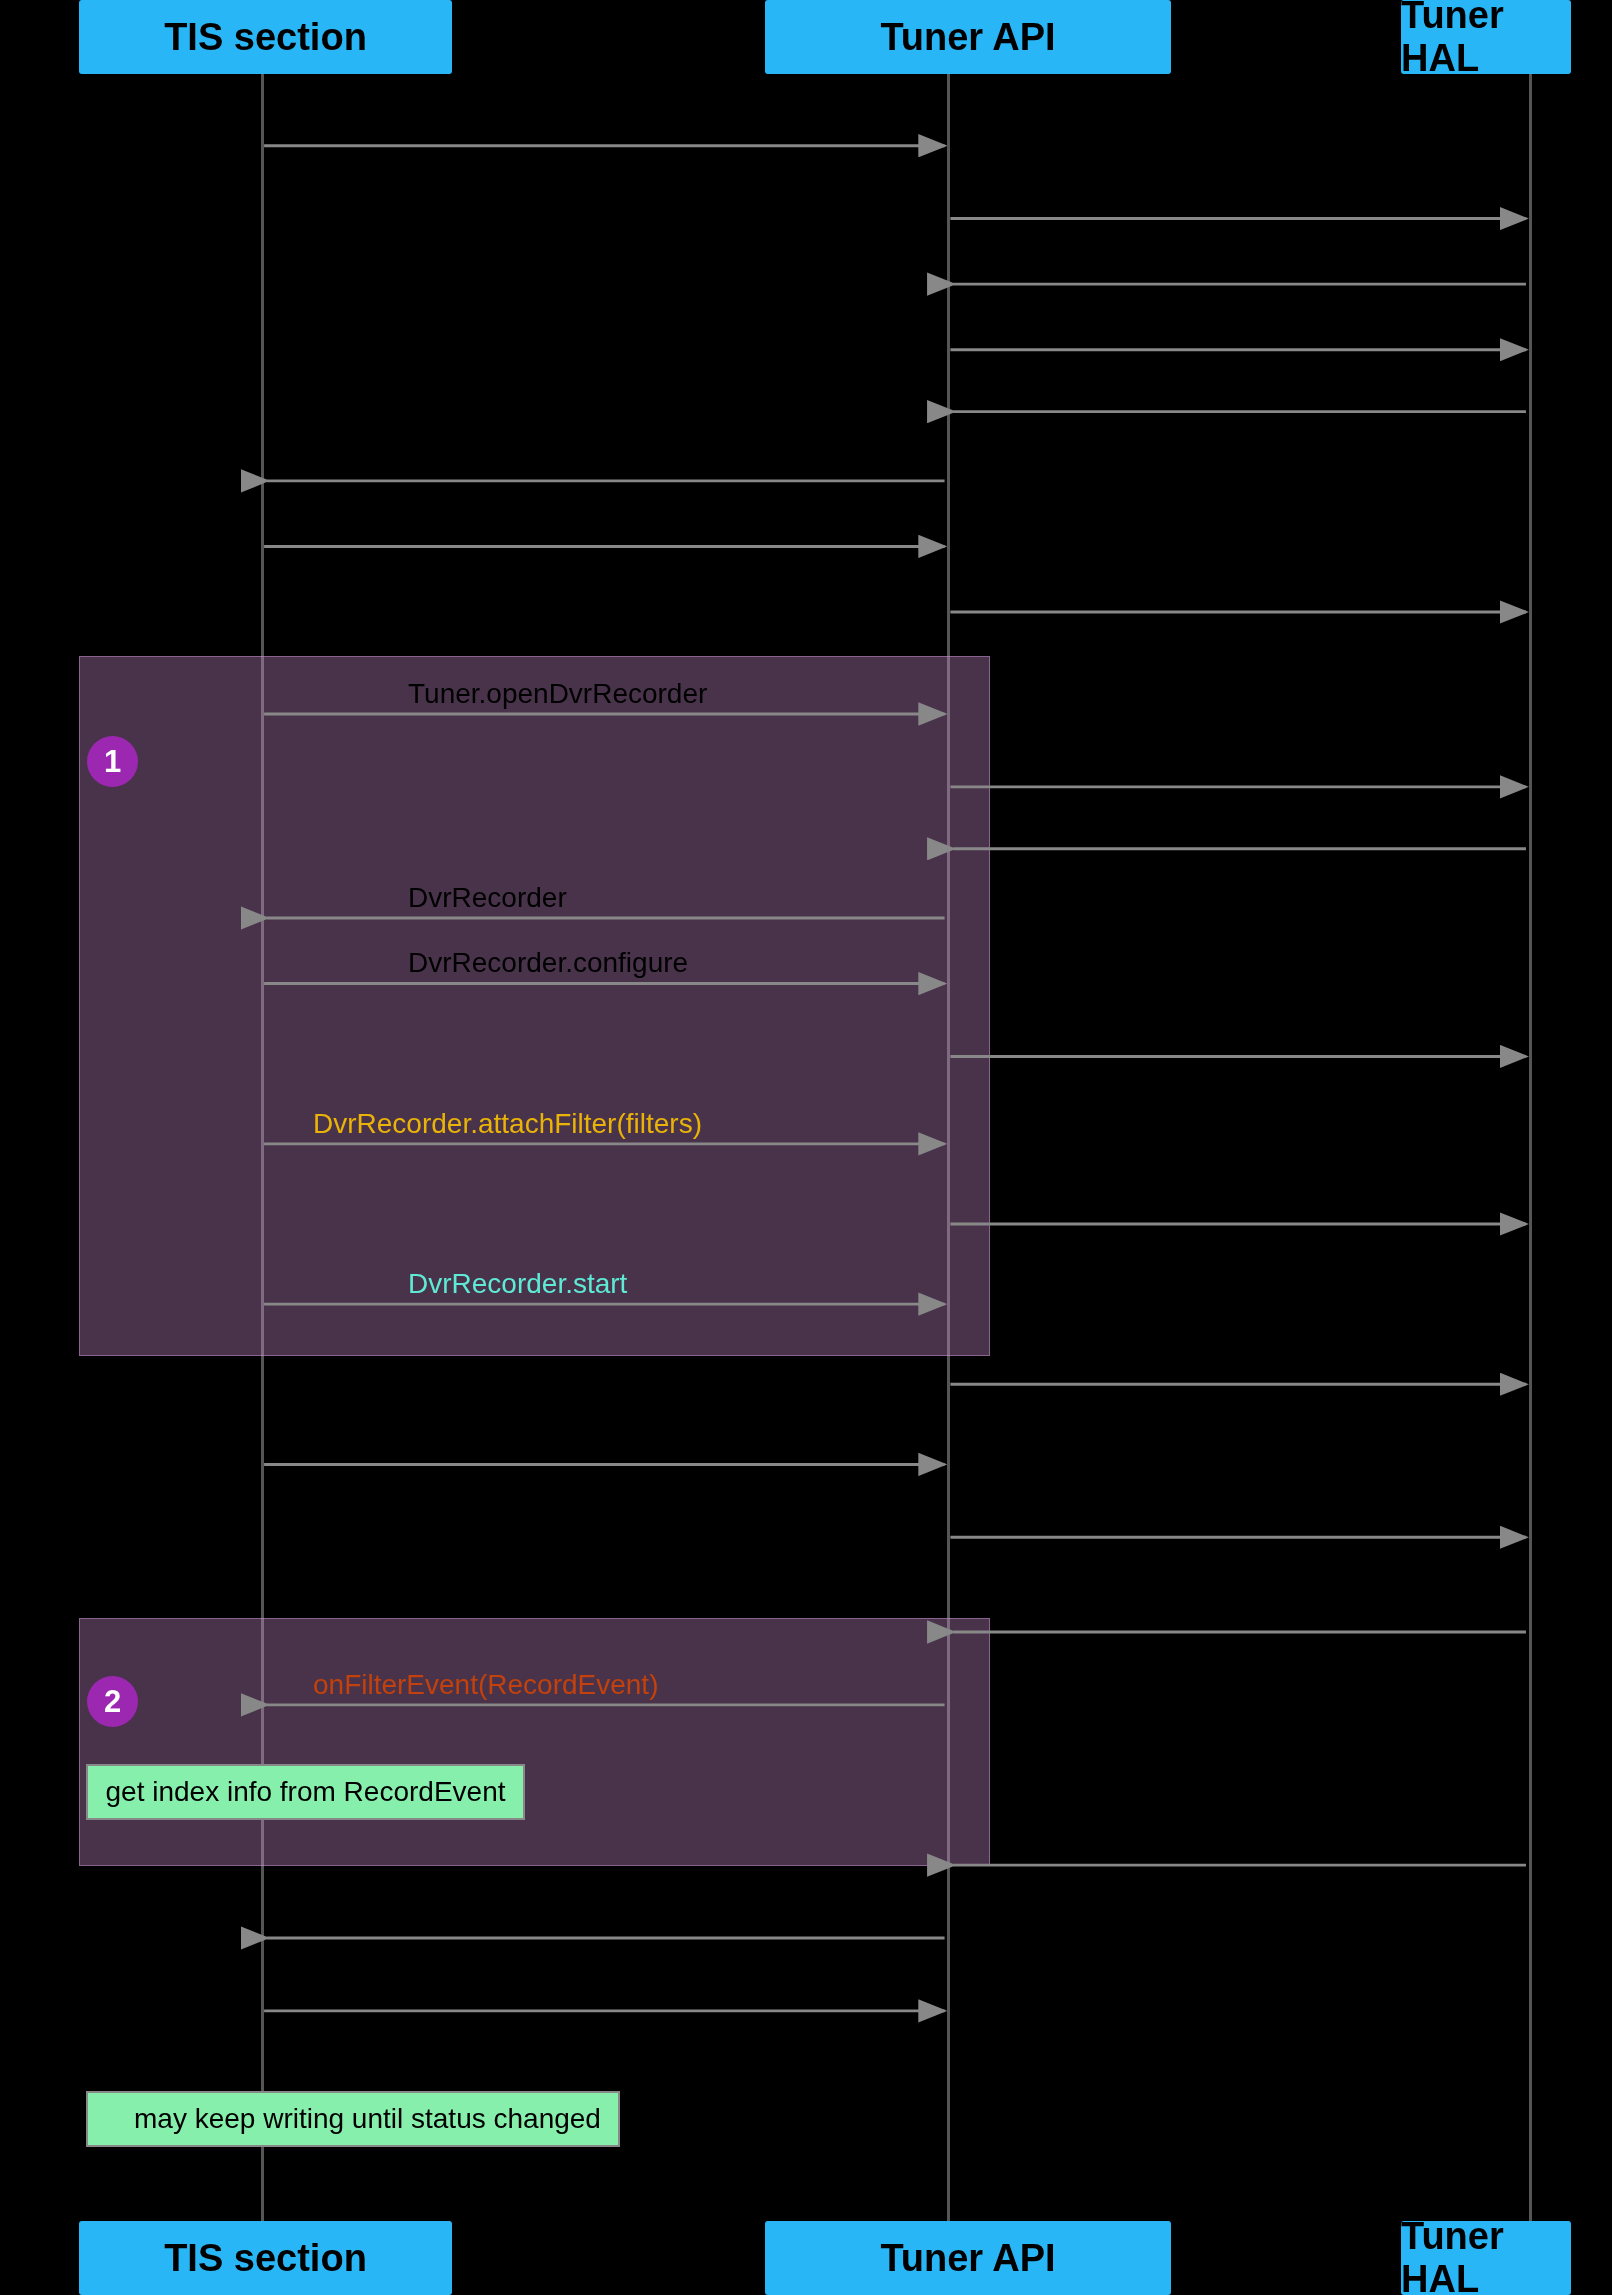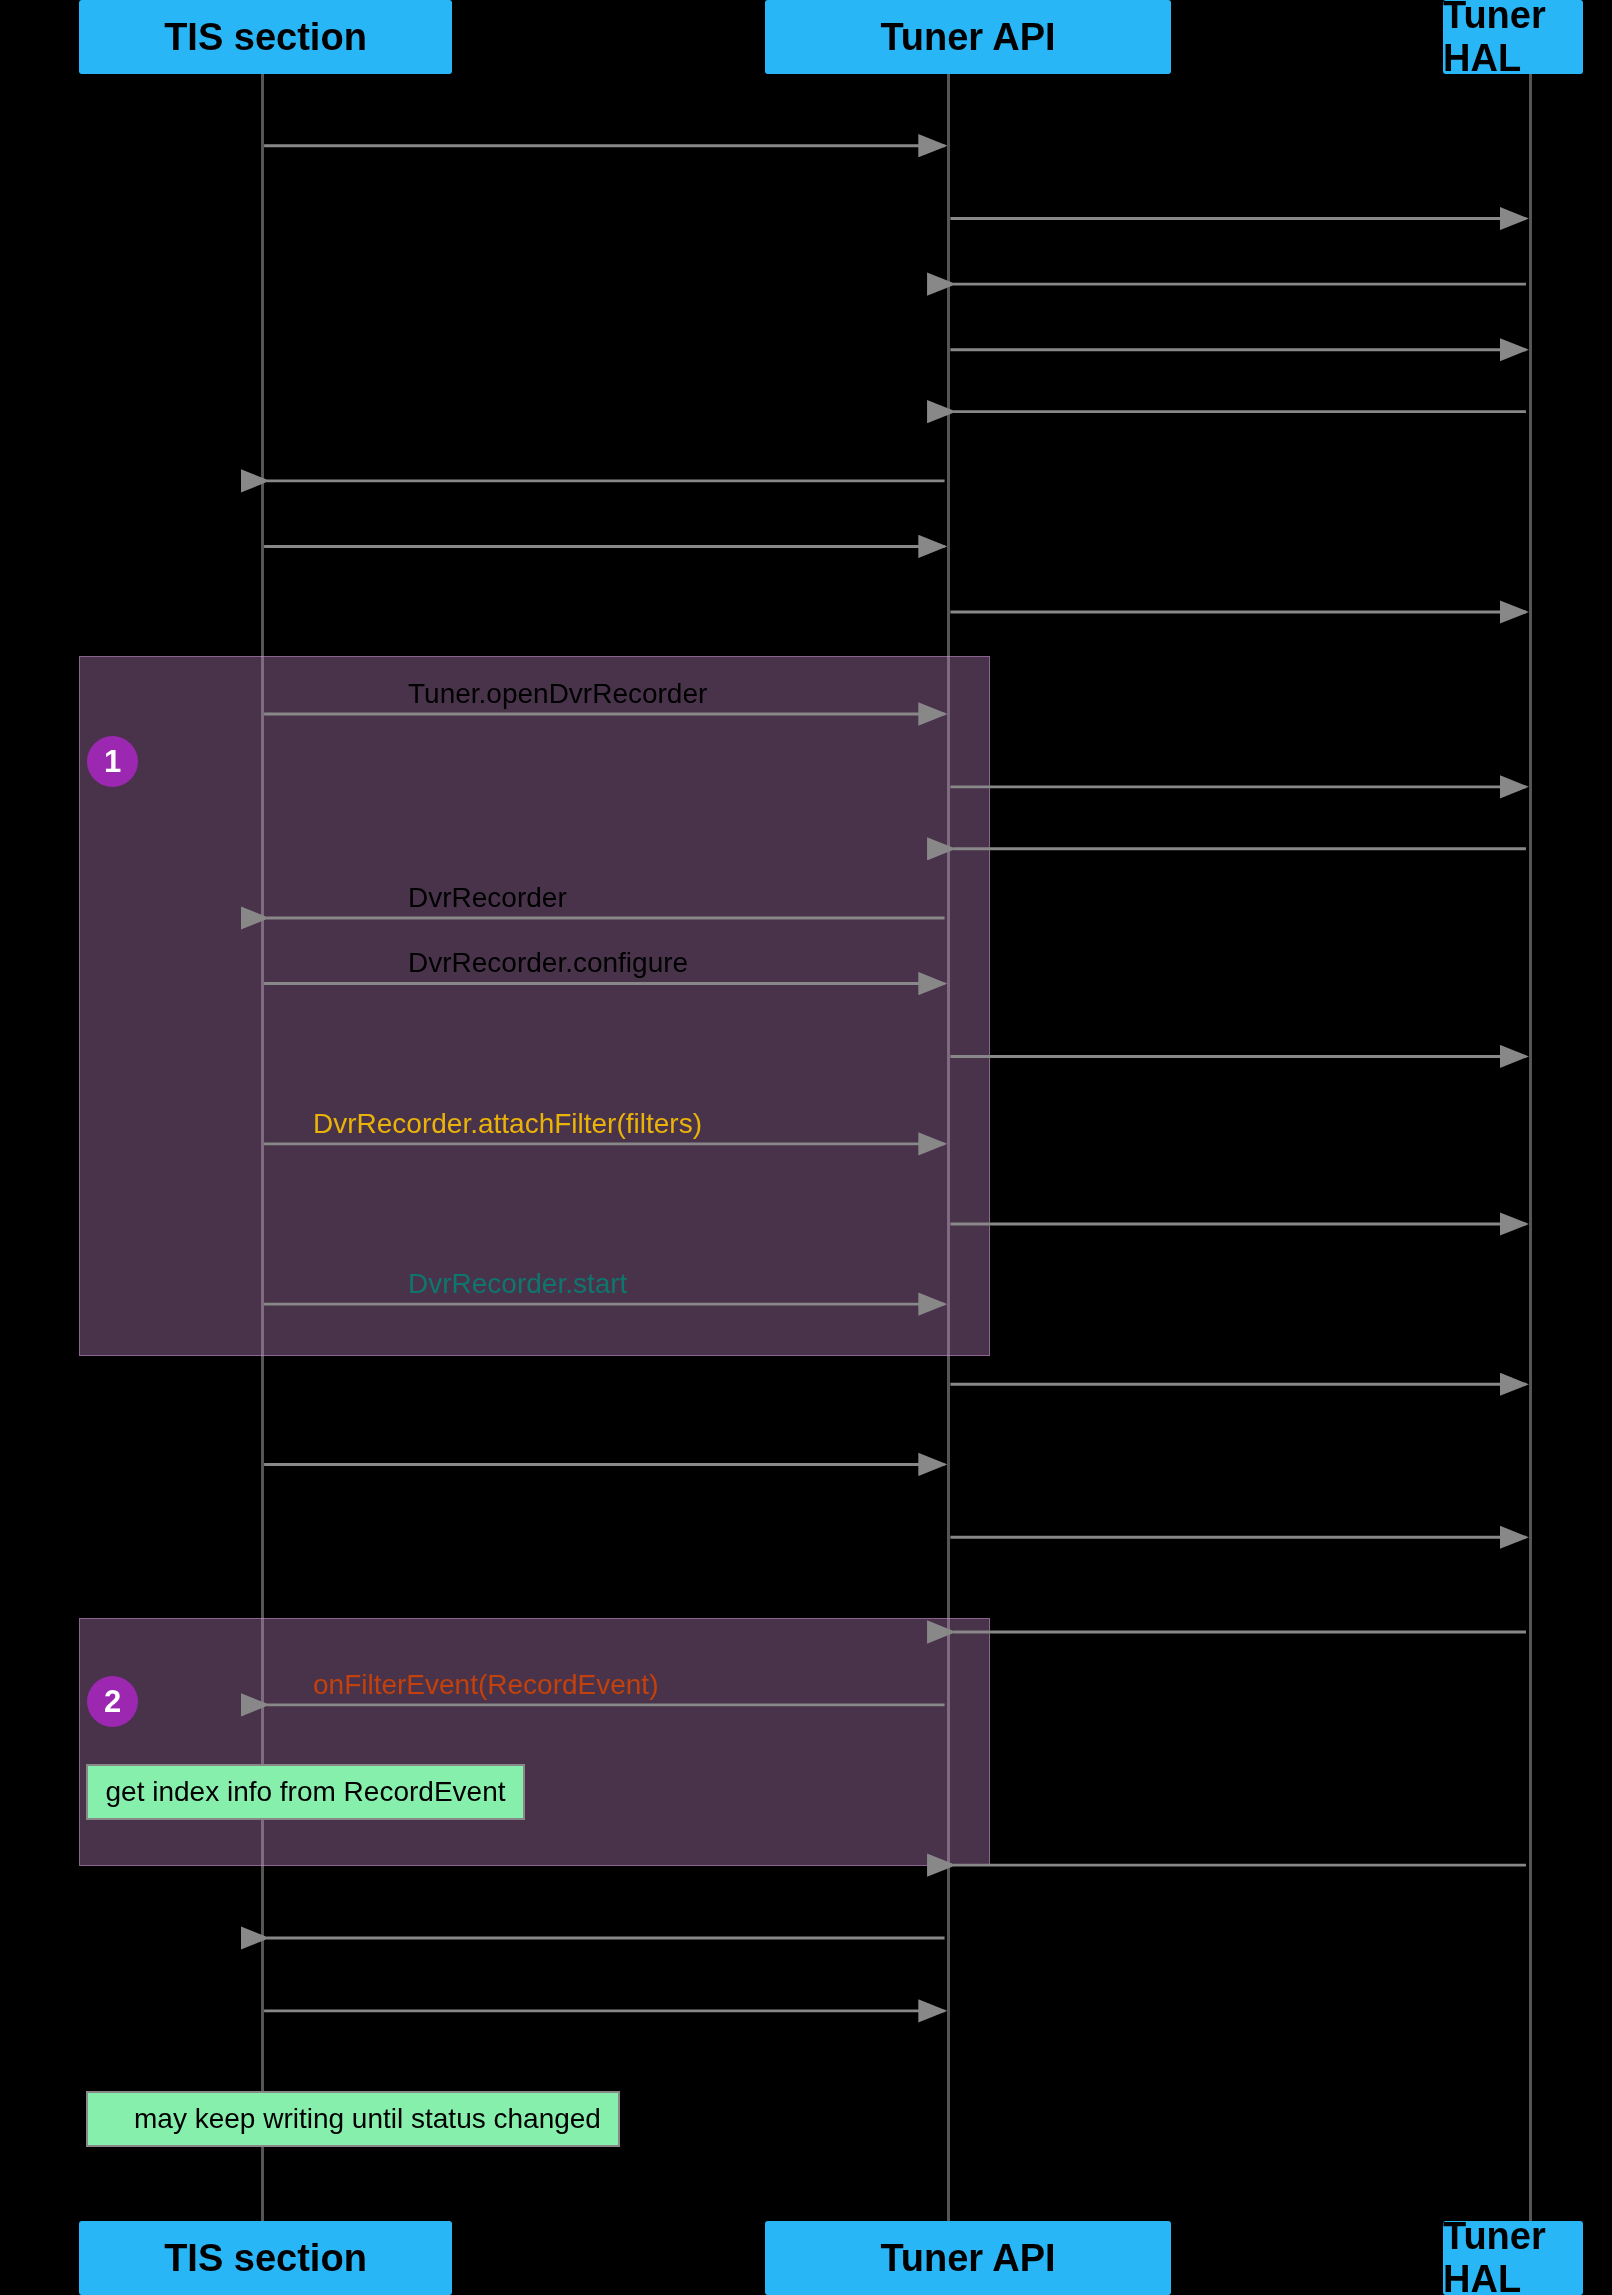--- a/index.html
+++ b/index.html
@@ -33,21 +33,21 @@
       align-items: center;
       justify-content: center;
       color: #000;
       font-weight: bold;
       font-size: 38px;
       border-radius: 2.9px;
     }
 
     .header-tis { background: #29b6f6; left: 79px; width: 373px; }
     .header-tuner-api { background: #29b6f6; left: 765px; width: 406px; } 
-    .header-tuner-hal { background: #29b6f6; left: 1443px; width: 140px; }
+    .header-tuner-hal { background: #29b6f6; left: 1401px; width: 170px; }
 
     
     .lifeline-line {
       position: absolute;
       width: 2.9px;
       background: #555;
       top: 74px;
       bottom: 74px;
     }
 
@@ -184,18 +184,18 @@
 
   <line x1="1296" y1="2660" x2="366" y2="2660" stroke="#888" stroke-width="4" marker-end="url(#arr-left)"></line>
 
   <line x1="362" y1="2760" x2="1296" y2="2760" stroke="#888" stroke-width="4" marker-end="url(#arr-right)"></line>
 </svg>
 
 <div class="arrow-label" style="left:408px; top:678px; color:#000;">Tuner.openDvrRecorder</div>
 <div class="arrow-label" style="left:408px; top:882px; color:#000;">DvrRecorder</div>
 <div class="arrow-label" style="left:408px; top:947px; color:#000;">DvrRecorder.configure</div>
 <div class="arrow-label" style="left:313px; top:1108px; color:#eab308;">DvrRecorder.attachFilter(filters)</div>
-<div class="arrow-label" style="left:408px; top:1268px; color:#0f766e;">DvrRecorder.start</div>
+<div class="arrow-label" style="left:408px; top:1268px; color:#5eead4;">DvrRecorder.start</div>
 <div class="arrow-label" style="left:313px; top:1669px; color:#c2410c;">onFilterEvent(RecordEvent)</div>
 
 <div class="note-box" style="left:86px; top:1764px;">get index info from RecordEvent</div>
 <div class="note-box" style="left:86px; top:2091px;padding-left:46px;">may keep writing until status changed</div>
 
 
 </body></html>

